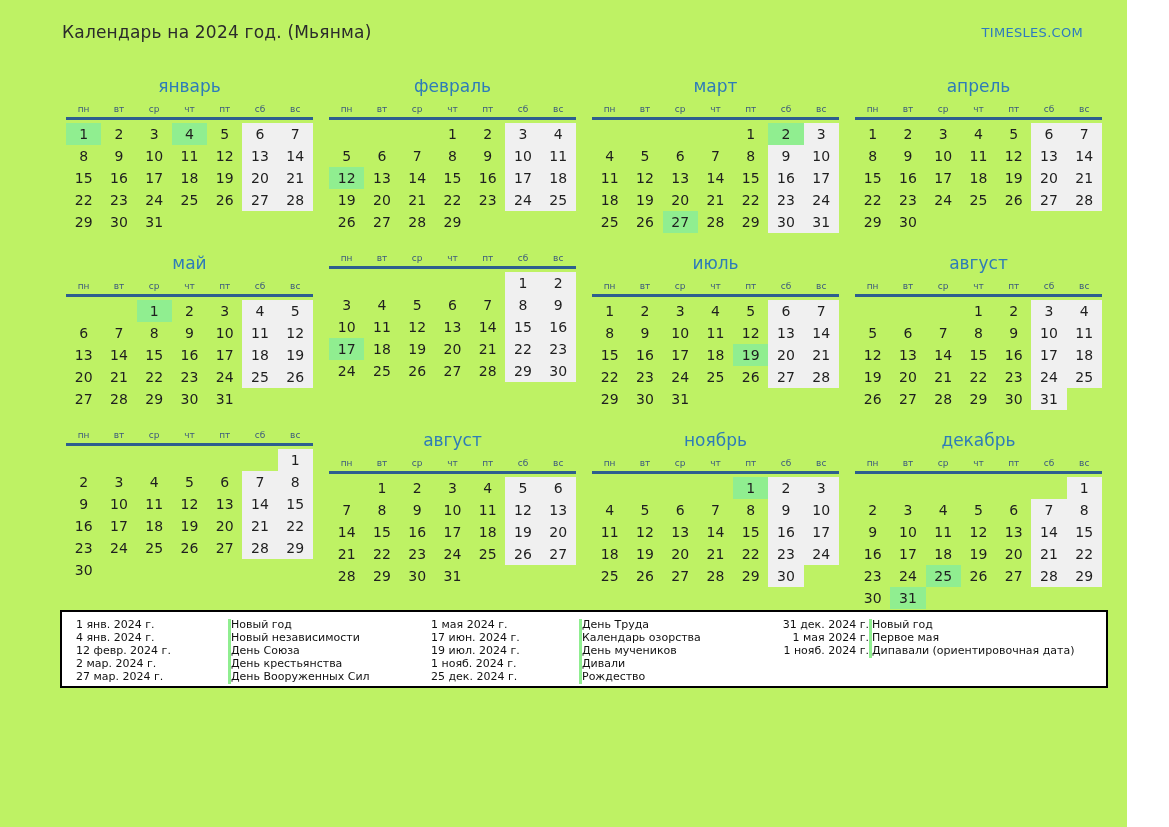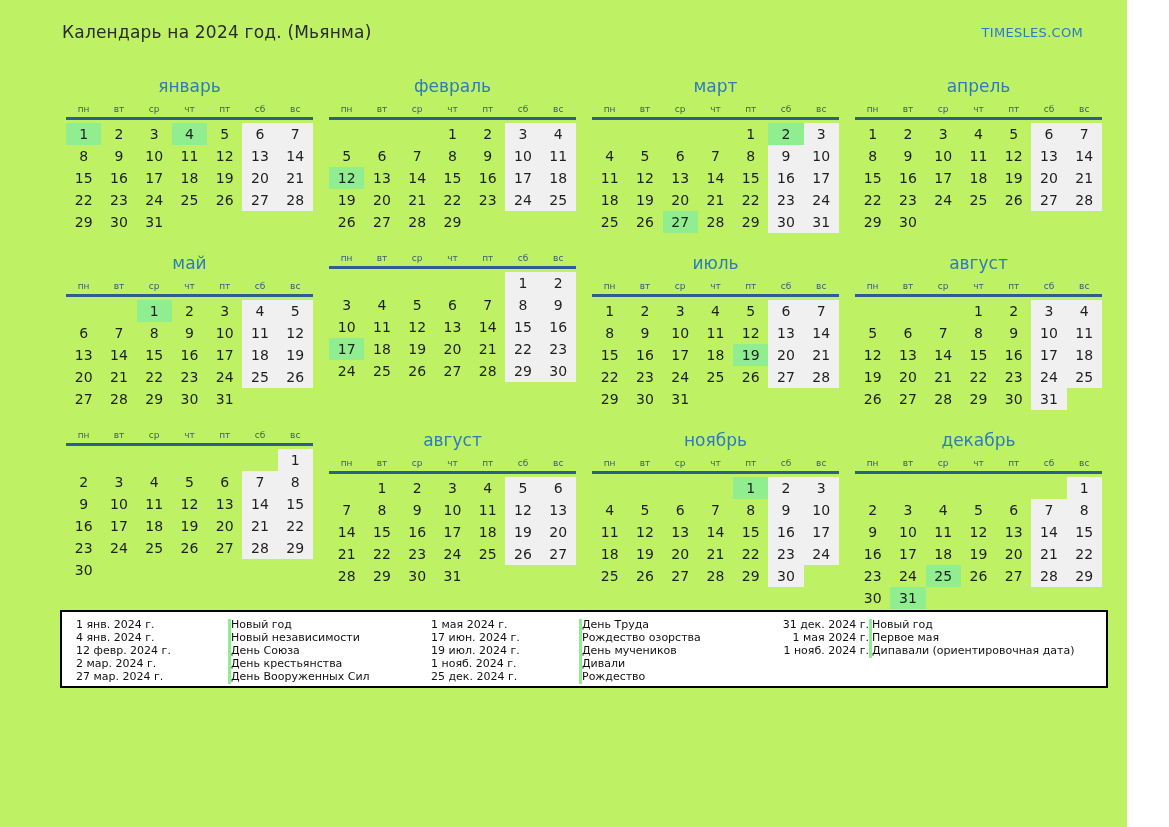--- a/index.html
+++ b/index.html
@@ -653,21 +653,21 @@
           <div class="lname">День Вооруженных Сил</div>
         </div>
       </div>
       <div class="lgroup">
         <div class="lrow">
           <div class="ldate">1 мая 2024 г.</div>
           <div class="lname">День Труда</div>
         </div>
         <div class="lrow">
           <div class="ldate">17 июн. 2024 г.</div>
-          <div class="lname">Рождество озорства</div>
+          <div class="lname">Календарь озорства</div>
         </div>
         <div class="lrow">
           <div class="ldate">19 июл. 2024 г.</div>
           <div class="lname">День мучеников</div>
         </div>
         <div class="lrow">
           <div class="ldate">1 нояб. 2024 г.</div>
           <div class="lname">Дивали</div>
         </div>
         <div class="lrow">

